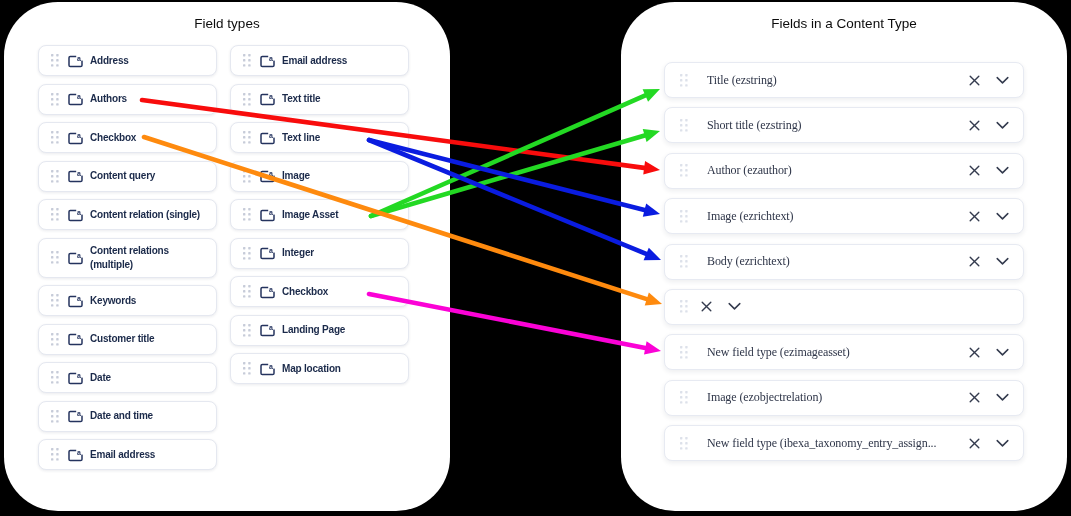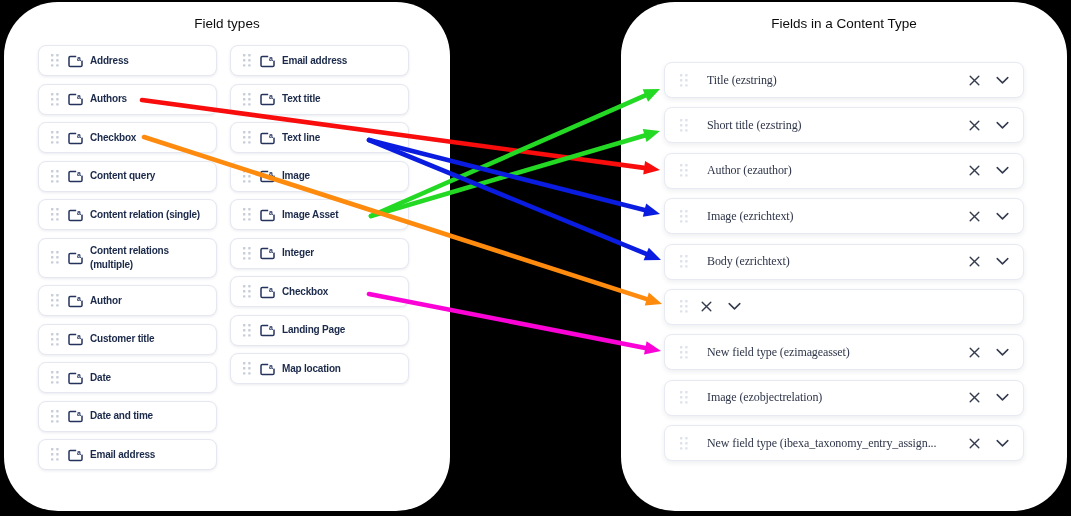--- a/index.html
+++ b/index.html
@@ -244,21 +244,21 @@
               </g>
               </svg>
             </span>
             <span class="ft-icon">
               <svg width="16" height="14" viewBox="0 0 16 14">
                 <rect x="1" y="2.5" width="13" height="10" rx="1.3" fill="none" stroke="#24335e" stroke-width="1.5"></rect>
                 <rect x="8.2" y="0" width="7.8" height="6.6" fill="#ffffff"></rect>
                 <text x="9" y="6.6" font-size="7" font-weight="bold" fill="#24335e" font-family="Liberation Sans, sans-serif">a</text>
               </svg>
             </span>
-            <span class="ft-label">Author</span>
+            <span class="ft-label">Keywords</span>
           </div>
 
           <div class="ft-card">
             <span class="handle">
               <svg width="9" height="13" viewBox="0 0 9 13">
                 <g fill="currentColor">
                 <rect x="0" y="0" width="2.4" height="2.4" rx="0.6"></rect>
                   <rect x="5.2" y="0" width="2.4" height="2.4" rx="0.6"></rect>
                 <rect x="0" y="5.1" width="2.4" height="2.4" rx="0.6"></rect>
                   <rect x="5.2" y="5.1" width="2.4" height="2.4" rx="0.6"></rect>

